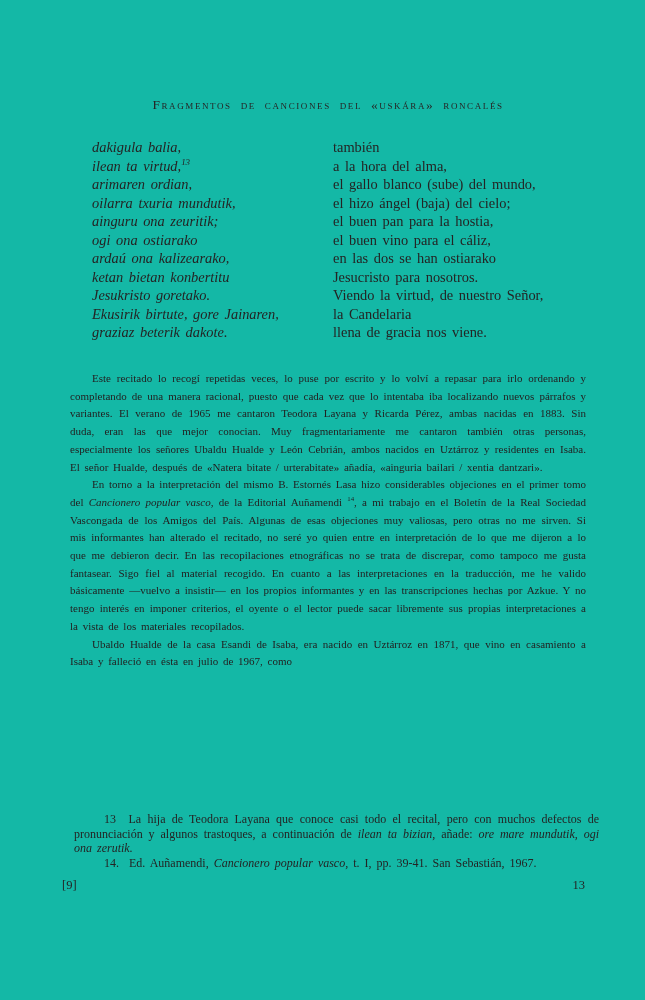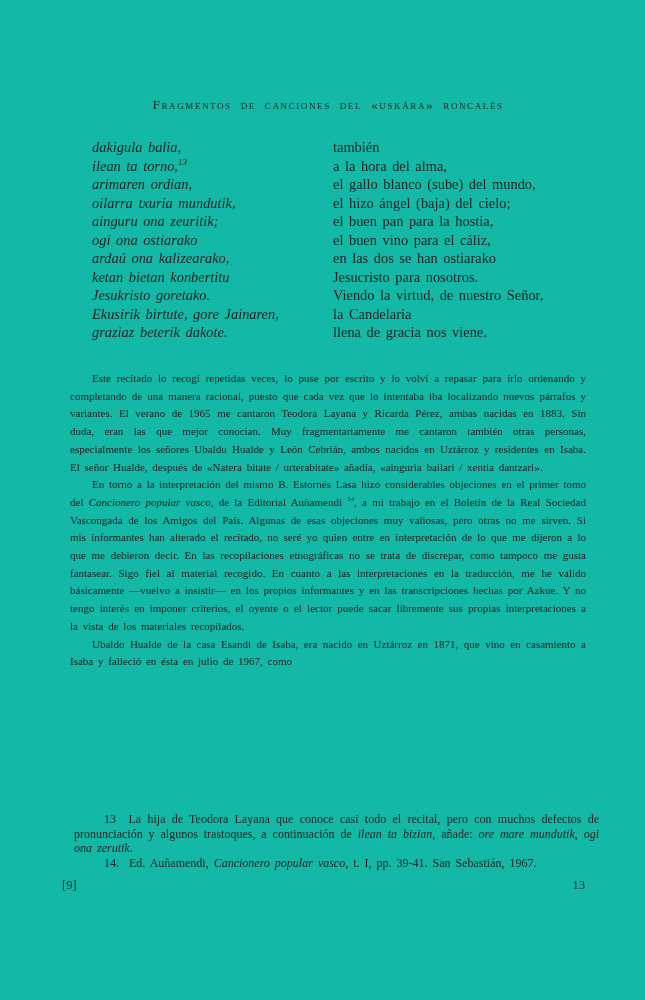--- a/index.html
+++ b/index.html
@@ -74,21 +74,21 @@
 </style>
 </head>
 <body>
 
 <div class="page">
 
   <div class="title">Fragmentos de canciones del «uskára» roncalés</div>
 
   <div class="verse-col verse-left">
       <div class="vline"><span>dakigula balia,</span></div>
-      <div class="vline"><span>ilean ta torno,</span><span class="sup">13</span></div>
+      <div class="vline"><span>ilean ta virtud,</span><span class="sup">13</span></div>
       <div class="vline"><span>arimaren ordian,</span></div>
       <div class="vline"><span>oilarra txuria mundutik,</span></div>
       <div class="vline"><span>ainguru ona zeuritik;</span></div>
       <div class="vline"><span>ogi ona ostiarako</span></div>
       <div class="vline"><span>ardaú ona kalizearako,</span></div>
       <div class="vline"><span>ketan bietan konbertitu</span></div>
       <div class="vline"><span>Jesukristo goretako.</span></div>
       <div class="vline"><span>Ekusirik birtute, gore Jainaren,</span></div>
       <div class="vline"><span>graziaz beterik dakote.</span></div>
     </div>

